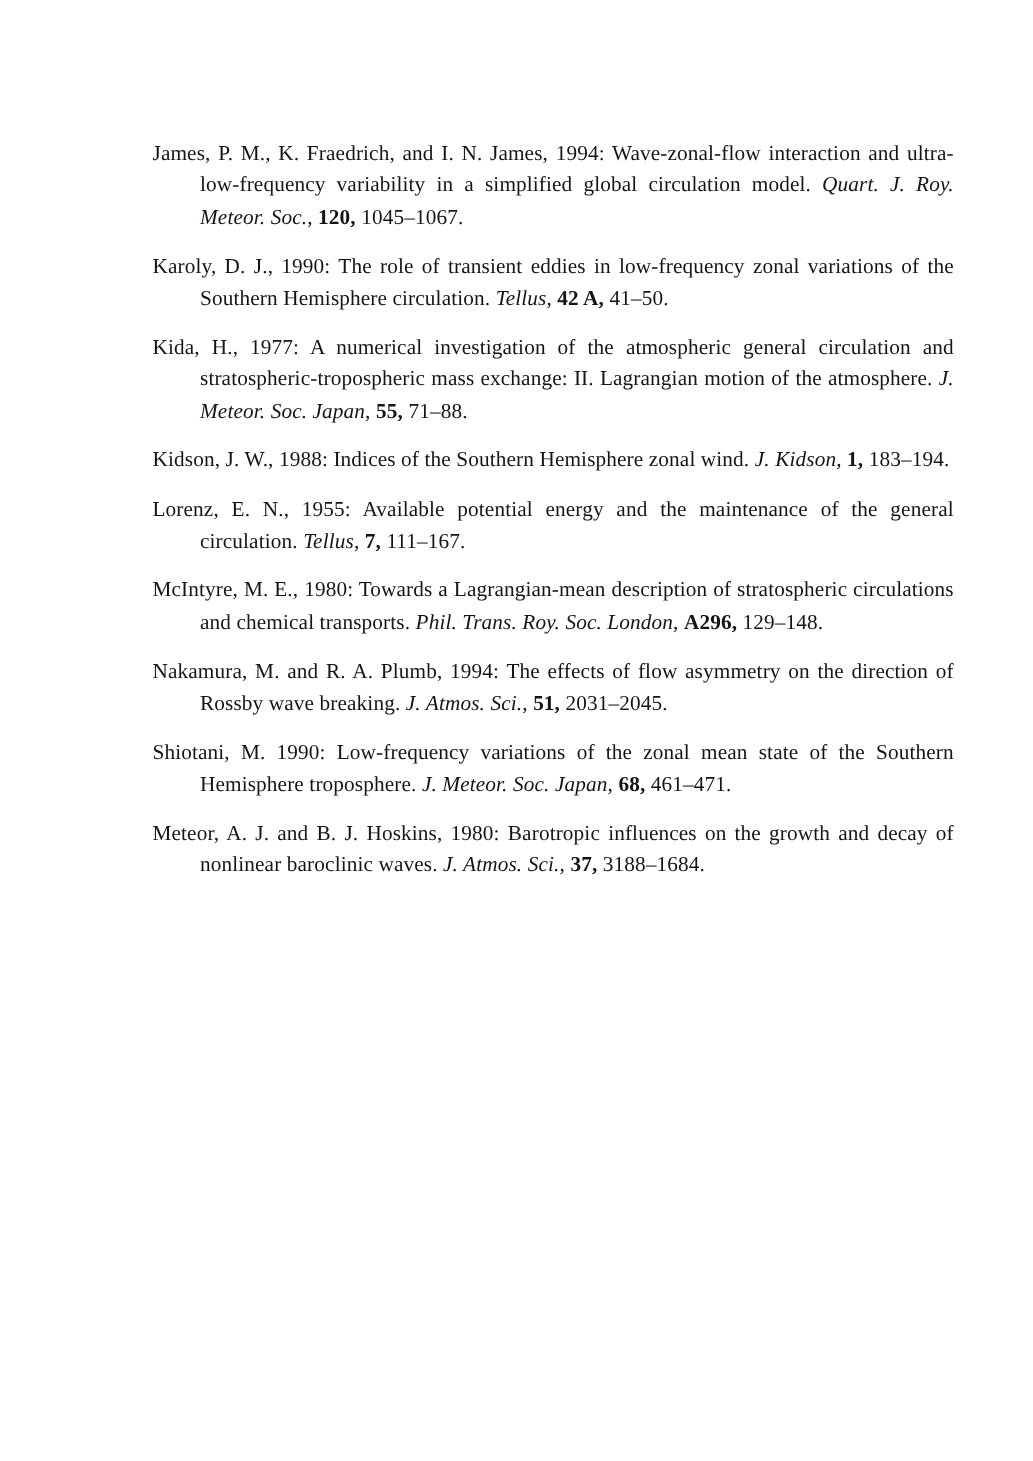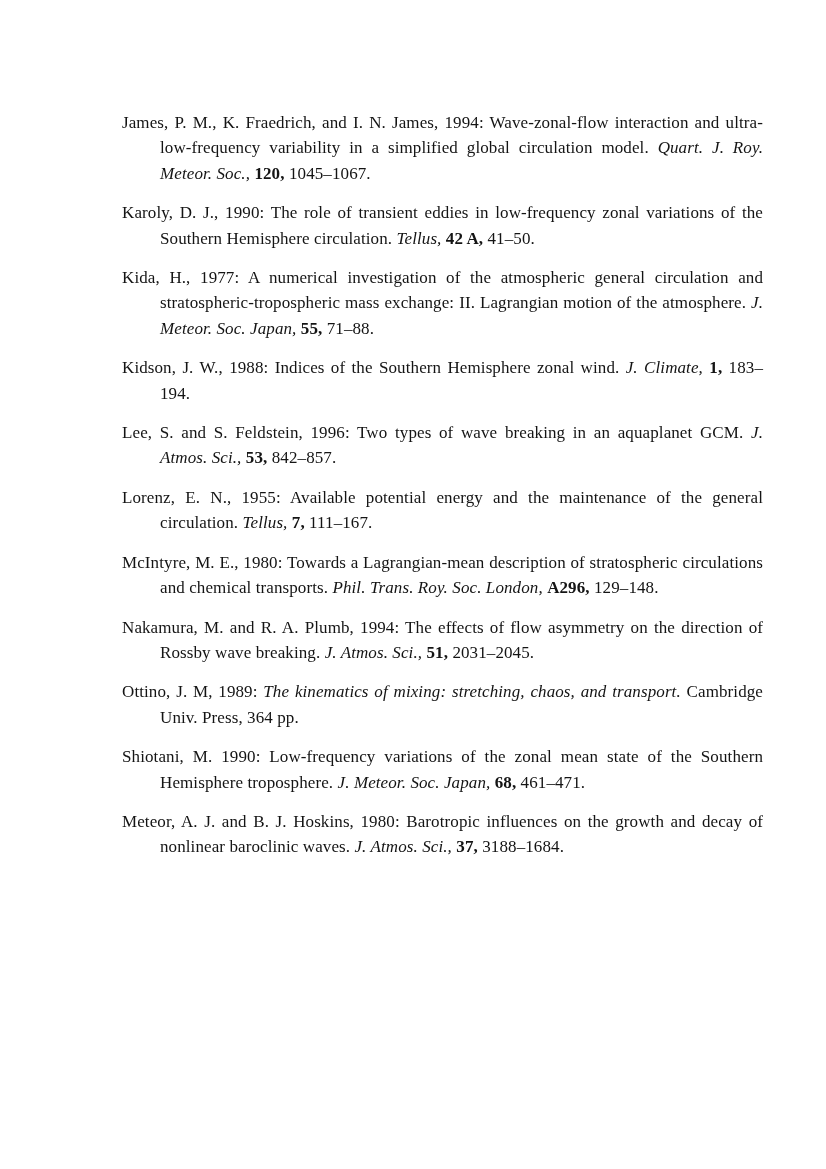--- a/index.html
+++ b/index.html
@@ -45,23 +45,21 @@
   }
 </style>
 </head>
 <body>
 
 <div class="page">
   <div class="refs">
       <p class="ref"><span class="seg-plain">James, P. M., K. Fraedrich, and I. N. James, 1994: Wave-zonal-flow interaction and ultra-low-frequency variability in a simplified global circulation model. </span><span class="seg-italic">Quart. J. Roy. Meteor. Soc.,</span><span class="seg-plain"> </span><span class="seg-bold">120,</span><span class="seg-plain"> 1045–1067.</span></p>
       <p class="ref"><span class="seg-plain">Karoly, D. J., 1990: The role of transient eddies in low-frequency zonal variations of the Southern Hemisphere circulation. </span><span class="seg-italic">Tellus,</span><span class="seg-plain"> </span><span class="seg-bold">42 A,</span><span class="seg-plain"> 41–50.</span></p>
       <p class="ref"><span class="seg-plain">Kida, H., 1977: A numerical investigation of the atmospheric general circulation and stratospheric-tropospheric mass exchange: II. Lagrangian motion of the atmosphere. </span><span class="seg-italic">J. Meteor. Soc. Japan,</span><span class="seg-plain"> </span><span class="seg-bold">55,</span><span class="seg-plain"> 71–88.</span></p>
-      <p class="ref"><span class="seg-plain">Kidson, J. W., 1988: Indices of the Southern Hemisphere zonal wind. </span><span class="seg-italic">J. Climate,</span><span class="seg-plain"> </span><span class="seg-bold">1,</span><span class="seg-plain"> 183–194.</span></p>
-      <p class="ref"><span class="seg-plain">Lee, S. and S. Feldstein, 1996: Two types of wave breaking in an aquaplanet GCM. </span><span class="seg-italic">J. Atmos. Sci.,</span><span class="seg-plain"> </span><span class="seg-bold">53,</span><span class="seg-plain"> 842–857.</span></p>
+      <p class="ref"><span class="seg-plain">Kidson, J. W., 1988: Indices of the Southern Hemisphere zonal wind. </span><span class="seg-italic">J. Kidson,</span><span class="seg-plain"> </span><span class="seg-bold">1,</span><span class="seg-plain"> 183–194.</span></p>
       <p class="ref"><span class="seg-plain">Lorenz, E. N., 1955: Available potential energy and the maintenance of the general circulation. </span><span class="seg-italic">Tellus,</span><span class="seg-plain"> </span><span class="seg-bold">7,</span><span class="seg-plain"> 111–167.</span></p>
       <p class="ref"><span class="seg-plain">McIntyre, M. E., 1980: Towards a Lagrangian-mean description of stratospheric circulations and chemical transports. </span><span class="seg-italic">Phil. Trans. Roy. Soc. London,</span><span class="seg-plain"> </span><span class="seg-bold">A296,</span><span class="seg-plain"> 129–148.</span></p>
       <p class="ref"><span class="seg-plain">Nakamura, M. and R. A. Plumb, 1994: The effects of flow asymmetry on the direction of Rossby wave breaking. </span><span class="seg-italic">J. Atmos. Sci.,</span><span class="seg-plain"> </span><span class="seg-bold">51,</span><span class="seg-plain"> 2031–2045.</span></p>
-      <p class="ref"><span class="seg-plain">Ottino, J. M, 1989: </span><span class="seg-italic">The kinematics of mixing: stretching, chaos, and transport.</span><span class="seg-plain"> Cambridge Univ. Press, 364 pp.</span></p>
       <p class="ref"><span class="seg-plain">Shiotani, M. 1990: Low-frequency variations of the zonal mean state of the Southern Hemisphere troposphere. </span><span class="seg-italic">J. Meteor. Soc. Japan,</span><span class="seg-plain"> </span><span class="seg-bold">68,</span><span class="seg-plain"> 461–471.</span></p>
       <p class="ref"><span class="seg-plain">Meteor, A. J. and B. J. Hoskins, 1980: Barotropic influences on the growth and decay of nonlinear baroclinic waves. </span><span class="seg-italic">J. Atmos. Sci.,</span><span class="seg-plain"> </span><span class="seg-bold">37,</span><span class="seg-plain"> 3188–1684.</span></p>
     </div>
   <div class="page-number">68</div>
 </div>
 
 </body></html>

